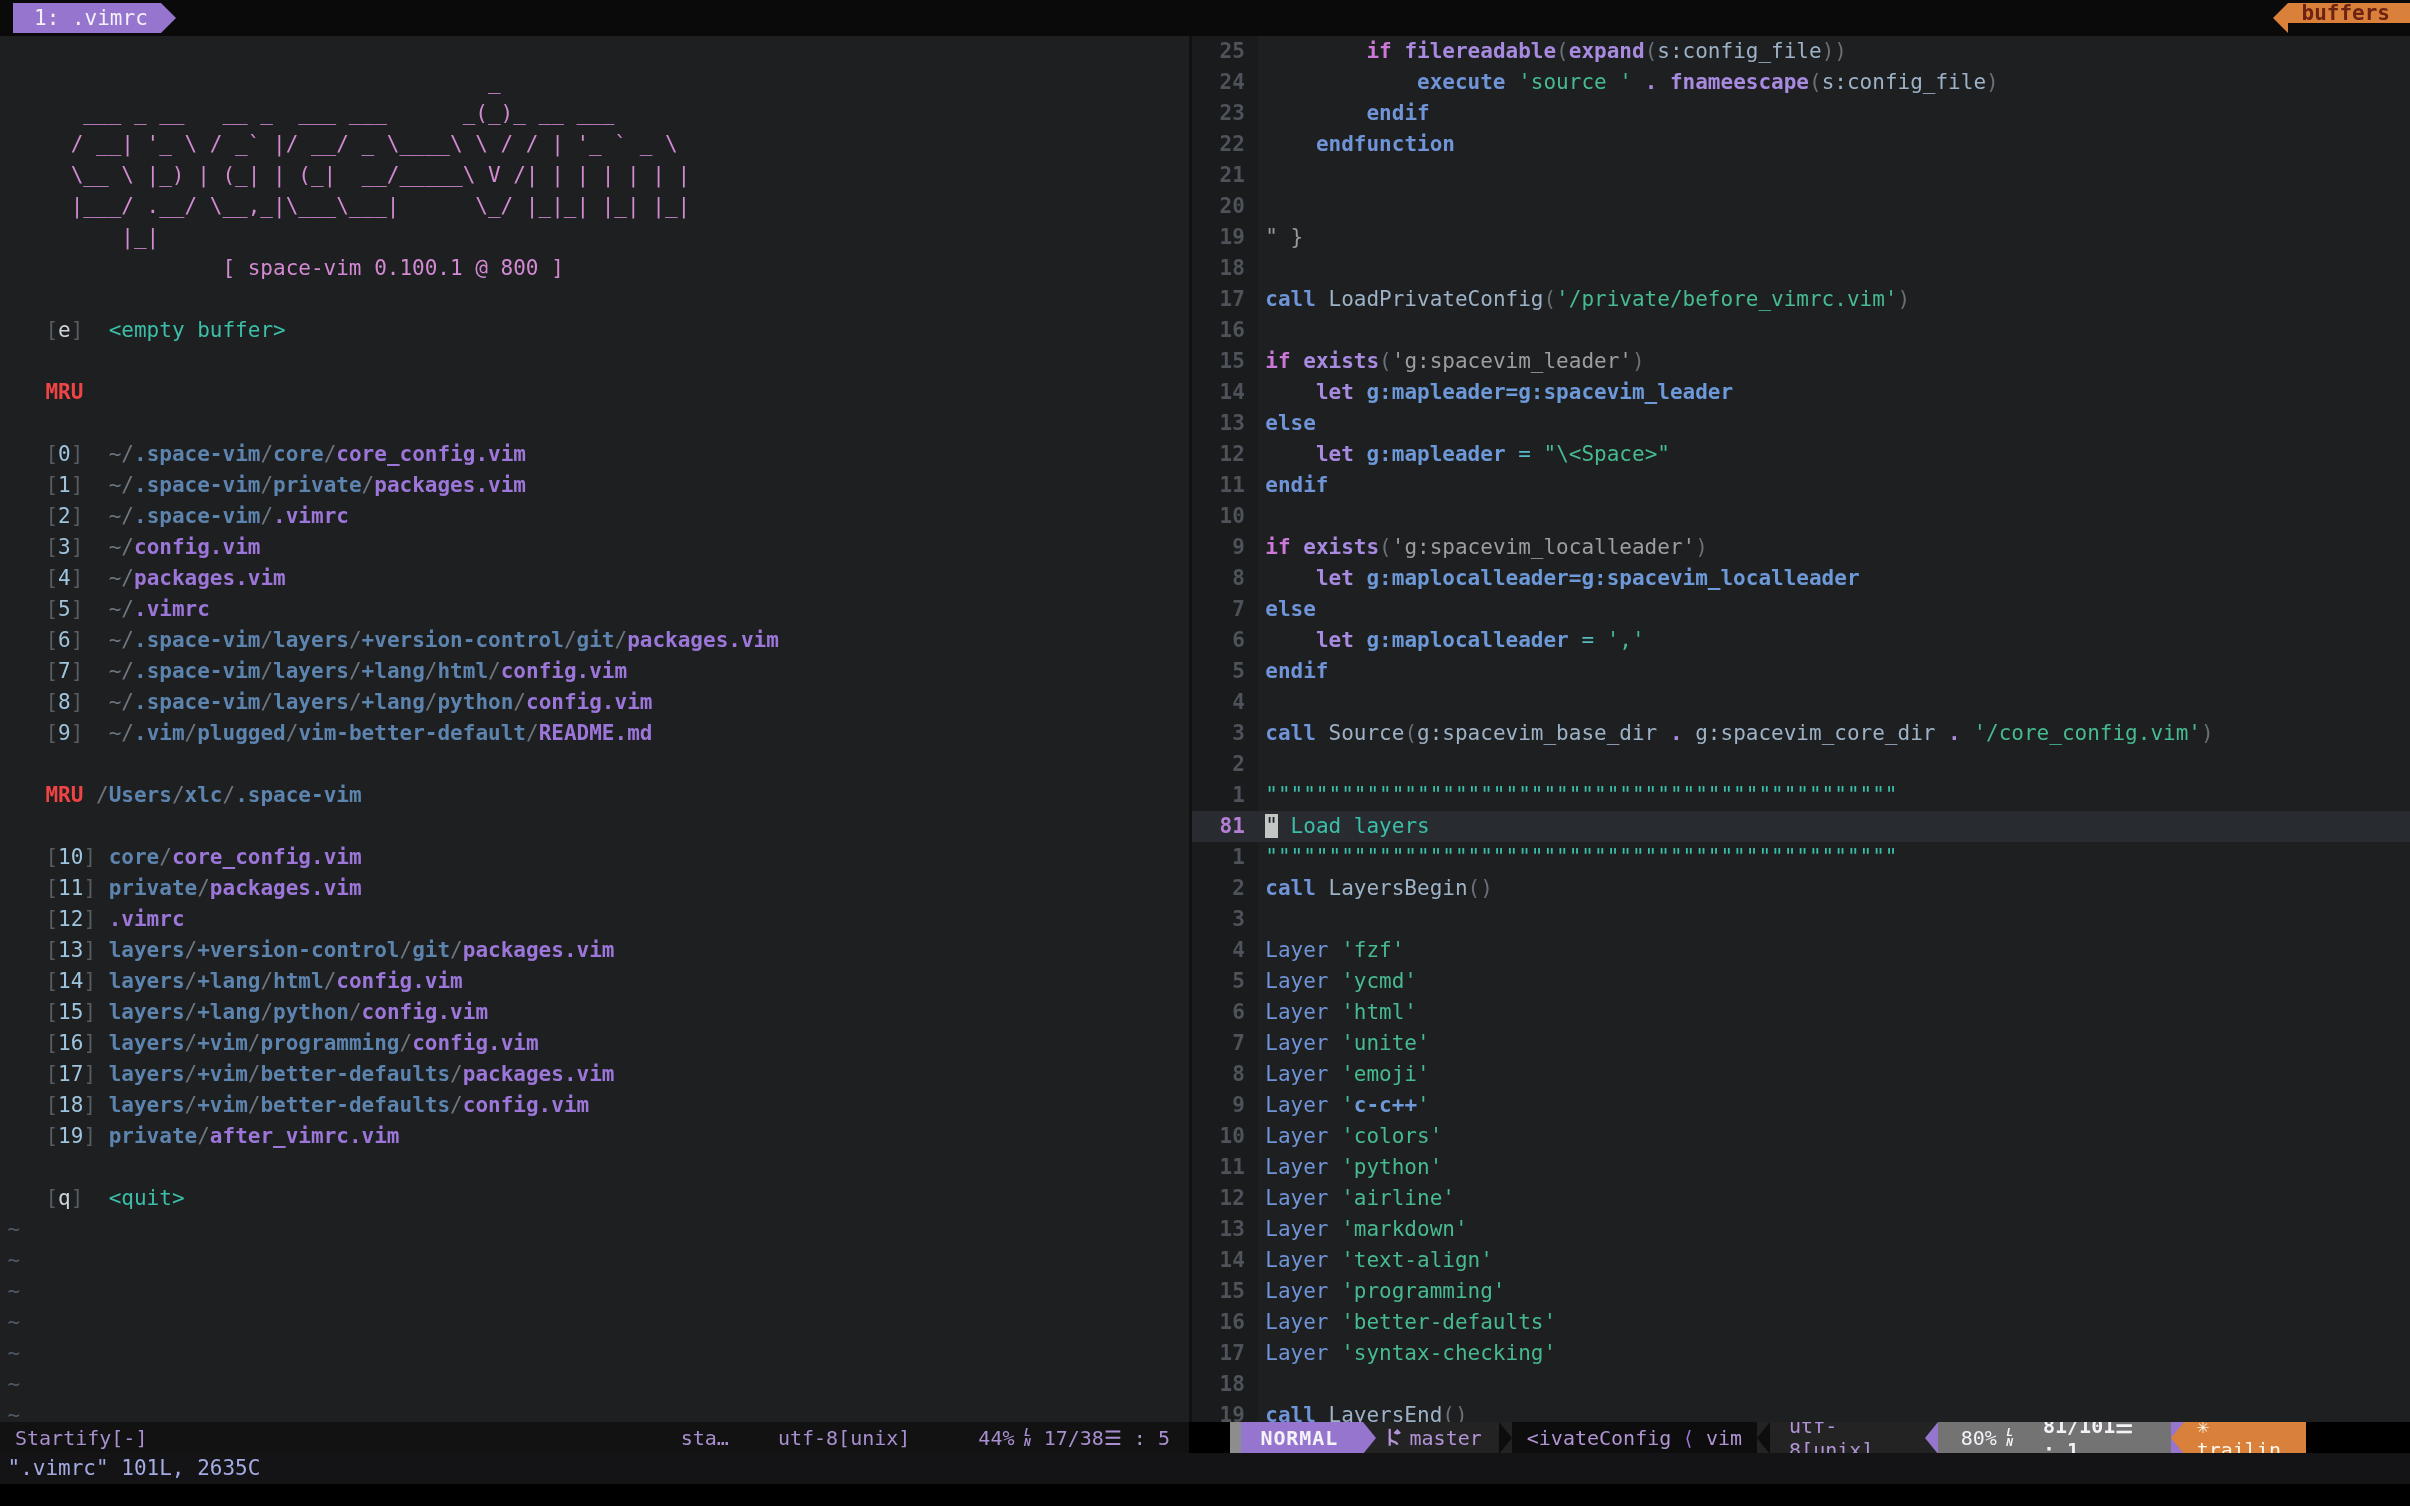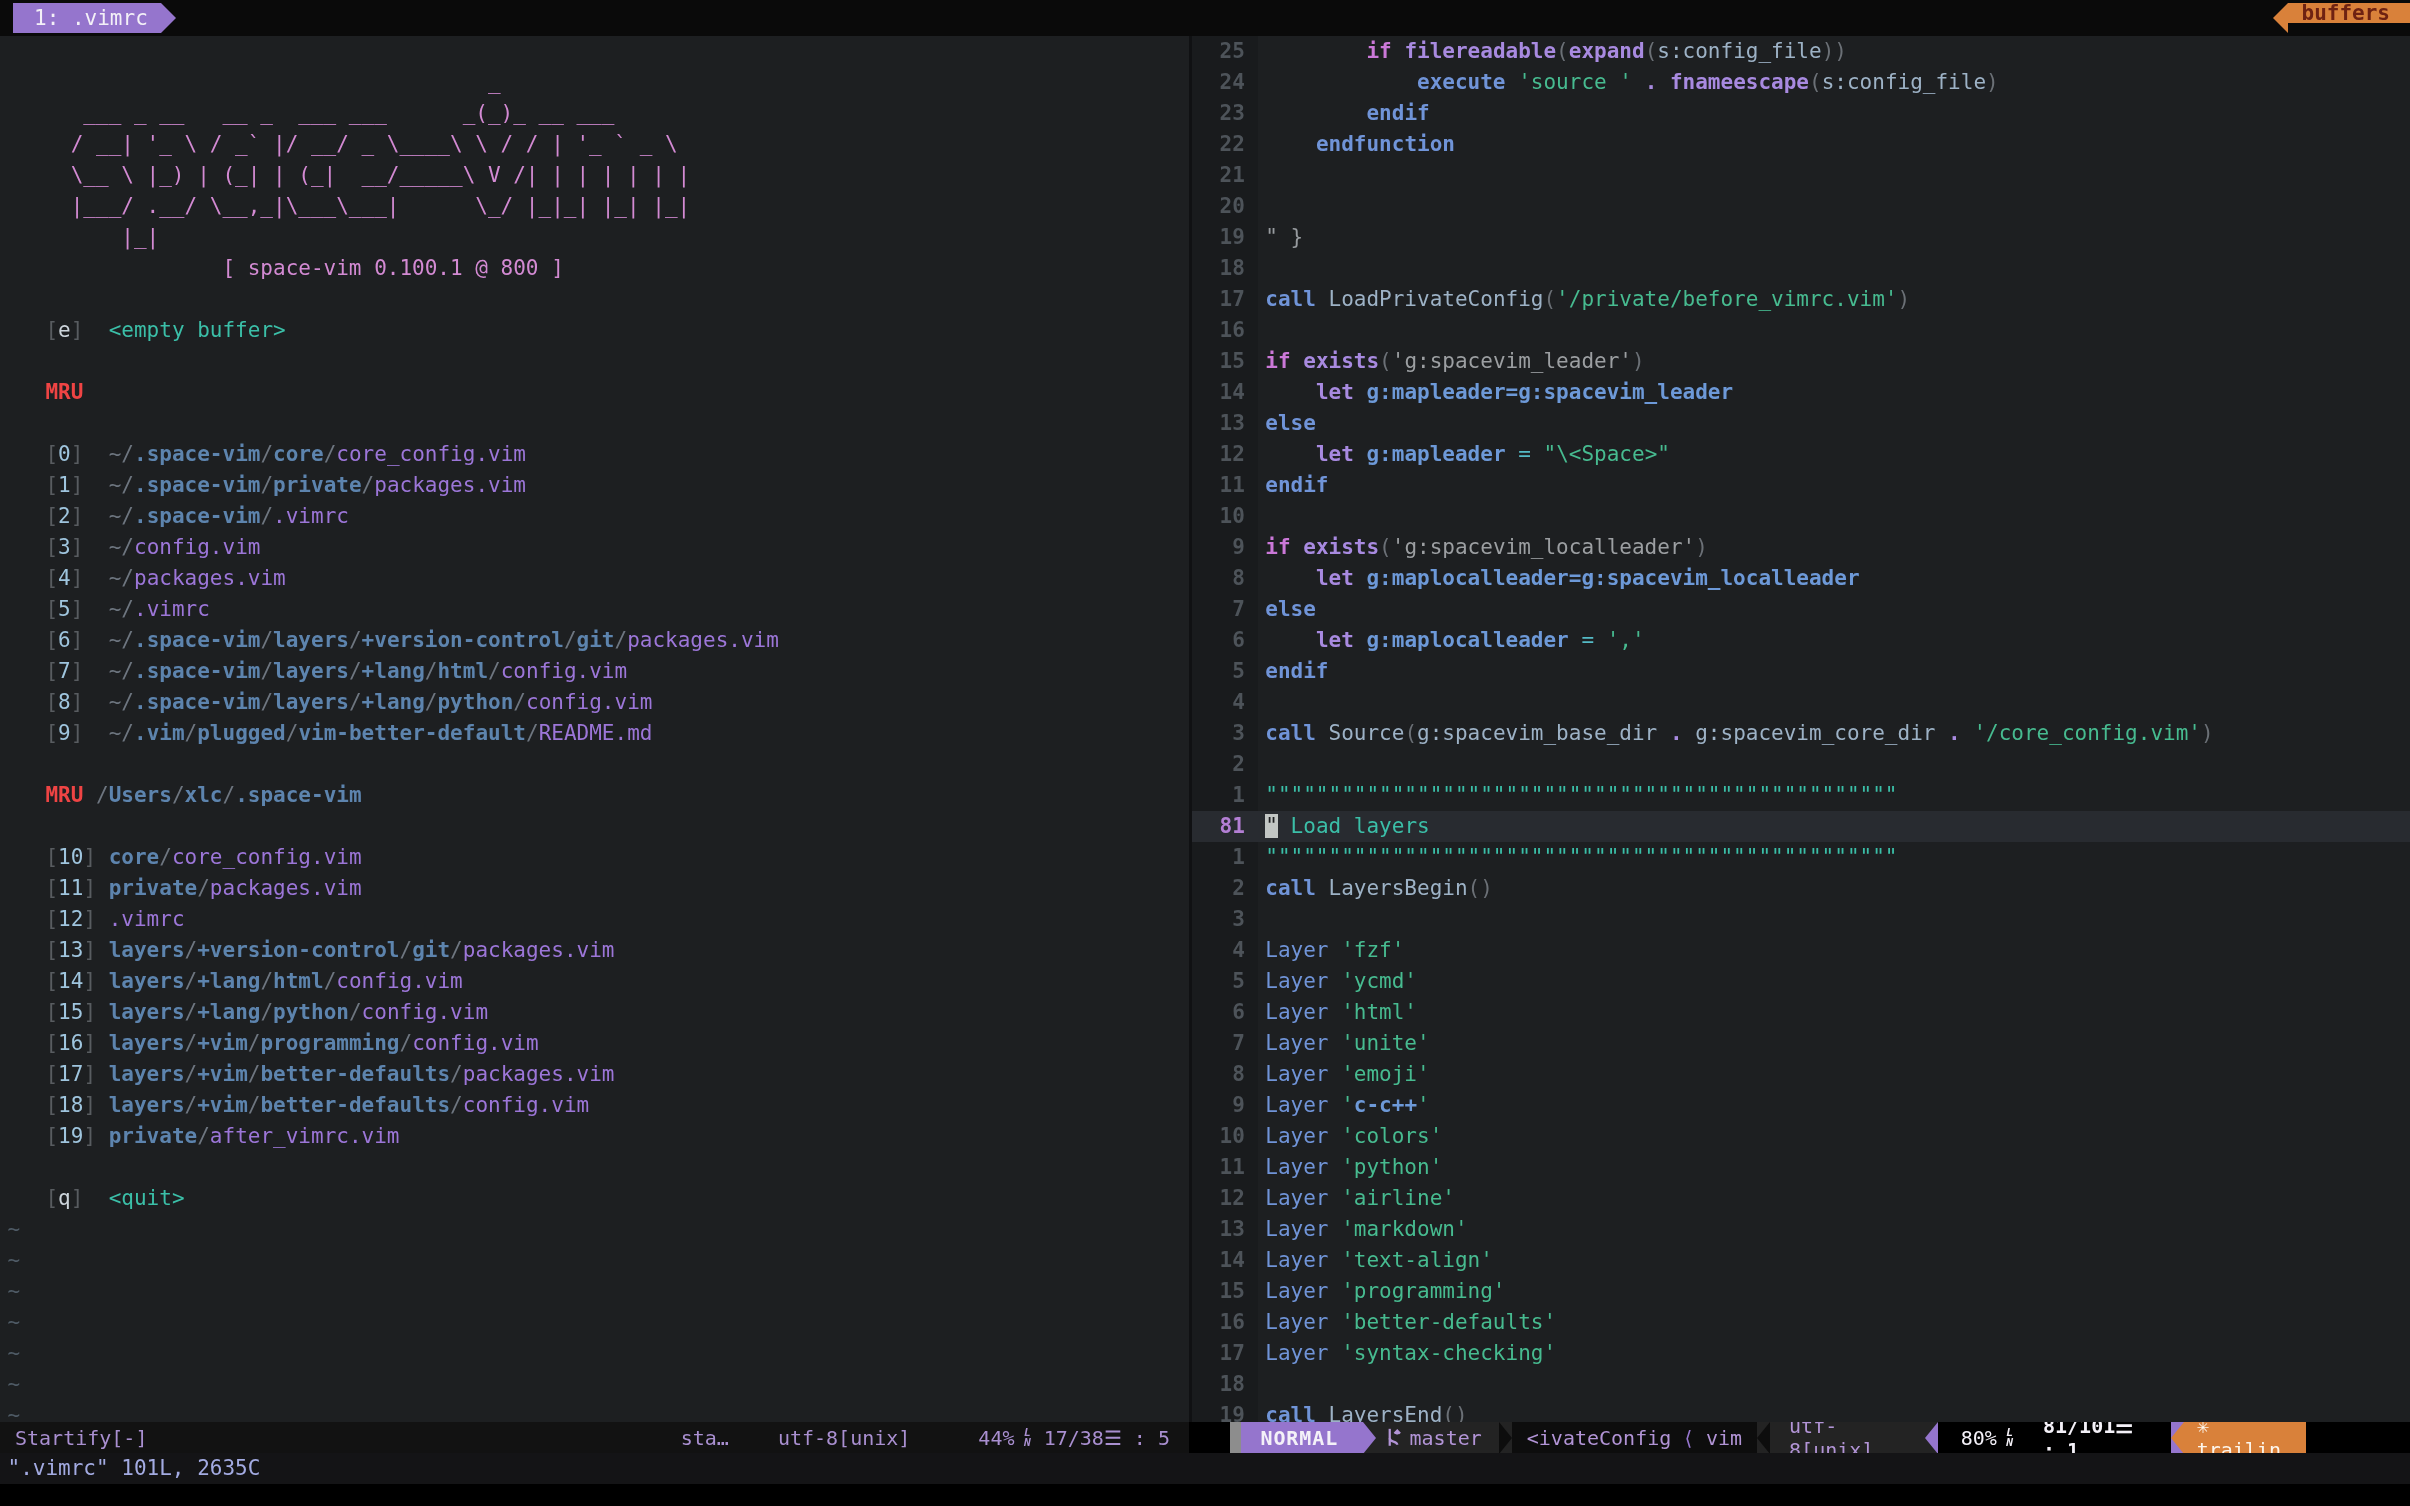--- a/index.html
+++ b/index.html
@@ -31,21 +31,21 @@
   
   .d   { color:#c5c8c6; }
   .art { color:#d38ad3; }
   .tl  { color:#3bbfa8; }
   .brk { color:#585c60; }
   .key { color:#cdd5dc; }
   .idx { color:#9fc5de; }
   .mru { color:#ef4444; font-weight:bold; }
   .sep { color:#6e7680; }
   .dir { color:#5d84ae; font-weight:bold; }
-  .file{ color:#9c76d8; font-weight:normal;margin-top:20px; }
+  .file{ color:#9c76d8; font-weight:bold;margin-top:20px; }
   .til { color:#4f5b66; }
   .cm  { color:#3bbfa8; }
   .cmg { color:#979b9f; }
   .kif { color:#cb78d8; font-weight:bold; }
   .kp  { color:#a88ae0; font-weight:bold; }
   .kb  { color:#7094d8; font-weight:bold; }
   .vb  { color:#6d99d8; font-weight:bold; }
   .fn  { color:#9db2c6; }
   .pr  { color:#6b7076; }
   .st  { color:#47bb90; }
@@ -67,21 +67,21 @@
   .sl-right { flex:1; height:31px; background:#232323; display:flex; align-items:stretch; font-size:20px; overflow:hidden; }
   .sliver { width:13px; background:#8d8d8d; }
   .seg-mode { background:#9575cd; color:#f4f1f8; font-weight:bold; display:flex; align-items:center; padding:0 24.5px 0 19px; letter-spacing:0.9px; }
   .sep-r-purple { width:0; border-top:16px solid transparent; border-bottom:16px solid transparent; border-left:13px solid #9575cd; }
   .seg-branch { display:flex; align-items:center; color:#b294d6; padding:0 17px 0 9.4px; }
   .sep-r-black { width:0; border-top:16px solid transparent; border-bottom:16px solid transparent; border-left:13px solid #0d0d0d; }
   .seg-fname { background:#0d0d0d; color:#b294d6; display:flex; align-items:center; padding:0 15px; }
   .thin-sep { color:#9575cd; padding:0 11.3px; font-weight:normal; }
   .seg-enc { display:flex; align-items:center; color:#b294d6; padding:0 19px; }
   .sep-l-purple { width:0; border-top:16px solid transparent; border-bottom:16px solid transparent; border-right:13px solid #9575cd; }
-  .seg-pos { background:#000000; color:#f4f1f8; display:flex; align-items:center; padding:0 15px 0 22.6px; }
+  .seg-pos { background:#737373; color:#f4f1f8; display:flex; align-items:center; padding:0 15px 0 22.6px; }
   .seg-pos .posnum { font-weight:bold; margin-left:17px; }
   .sep-l-orange { width:0; border-top:16px solid transparent; border-bottom:16px solid transparent; border-right:13px solid #d9813a; background:#9575cd; }
   .seg-warn { background:#d9813a; color:#fdf6ec; display:flex; align-items:center; padding:0 13px; flex:1; }
   .lnicon { display:inline-flex; flex-direction:column; justify-content:center; margin:0 13px 0 9.4px; font-size:11.3px; line-height:9.4px; font-weight:bold; font-style:normal; }
   .branch-svg { margin-right:7.5px; }
 
   
   .cmdline { position:absolute; top:1453px; left:0; width:2411px; height:31px; background:#141416; color:#a3abe2; line-height:31px; padding-left:7.5px; white-space:pre; }
   .bottomstrip { position:absolute; top:1484px; left:0; width:2411px; height:22.6px; background:#000; }
 </style>

